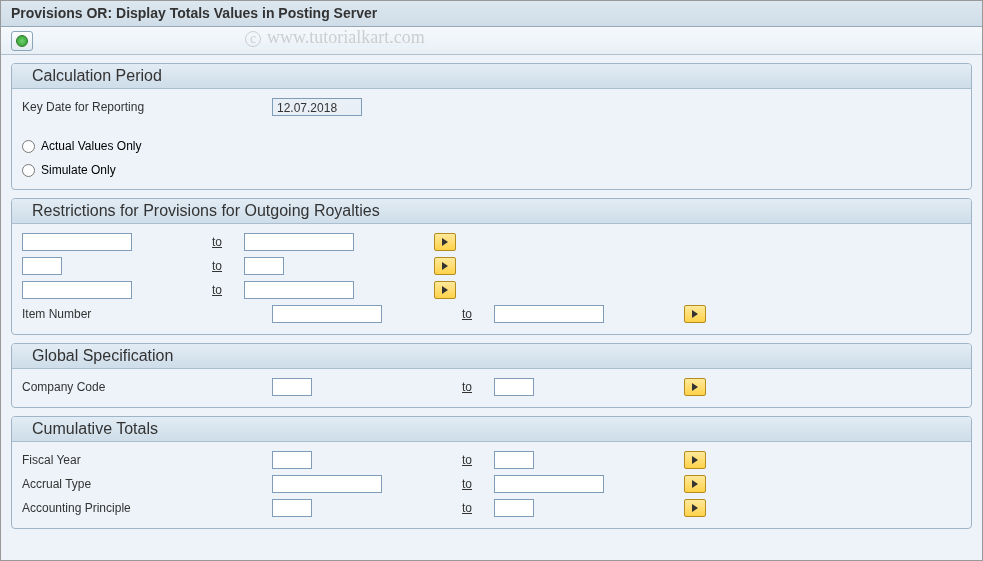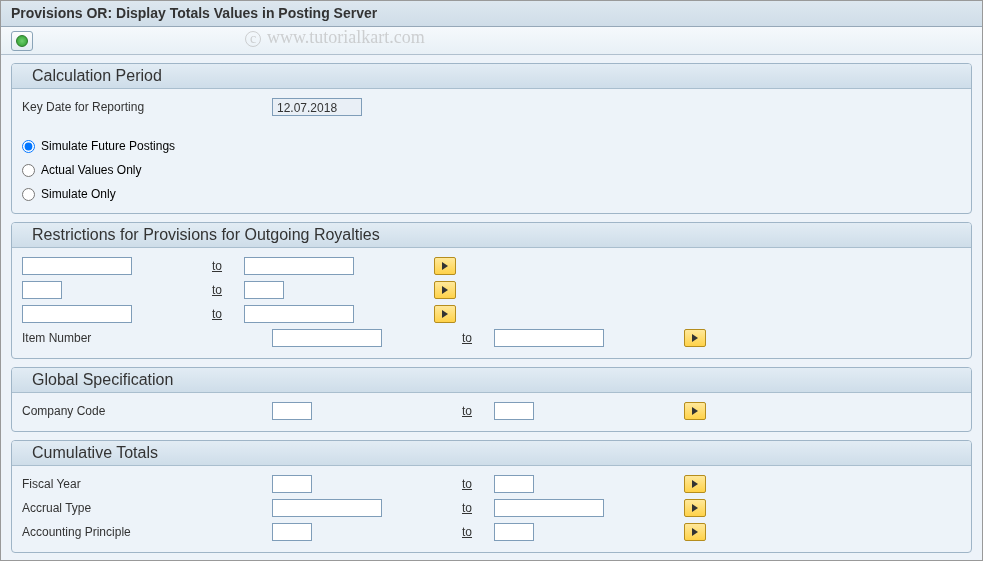--- a/index.html
+++ b/index.html
@@ -182,24 +182,20 @@
 
   <div class="group">
     <div class="group-header">Calculation Period</div>
     <div class="group-body">
       <div class="row">
         <span class="label">Key Date for Reporting</span>
         <span class="value-display">12.07.2018</span>
       </div>
       <div style="height:14px"></div>
       <div class="radio-row">
-        <input type="radio" name="simopt" checked="" style="">
-        <span>Simulate Future Postings</span>
-      </div>
-      <div class="radio-row">
         <input type="radio" name="simopt" style="">
         <span>Actual Values Only</span>
       </div>
       <div class="radio-row">
         <input type="radio" name="simopt" style="">
         <span>Simulate Only</span>
       </div>
     </div>
   </div>
 

